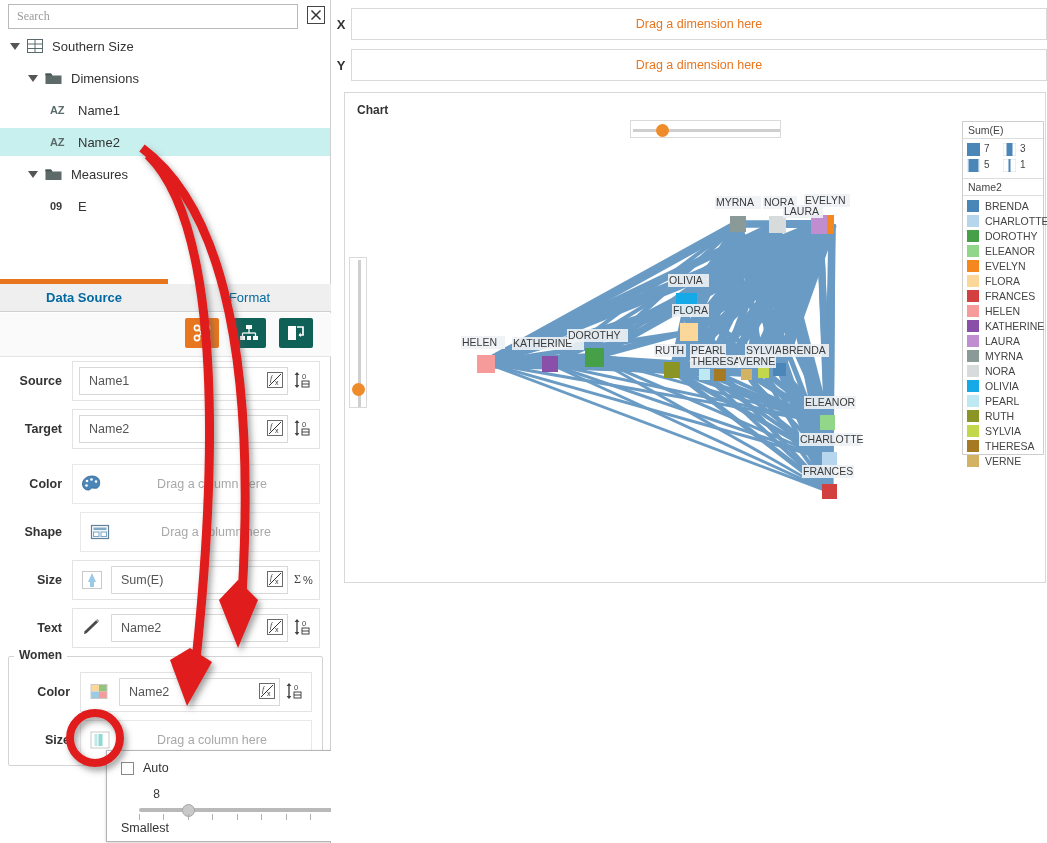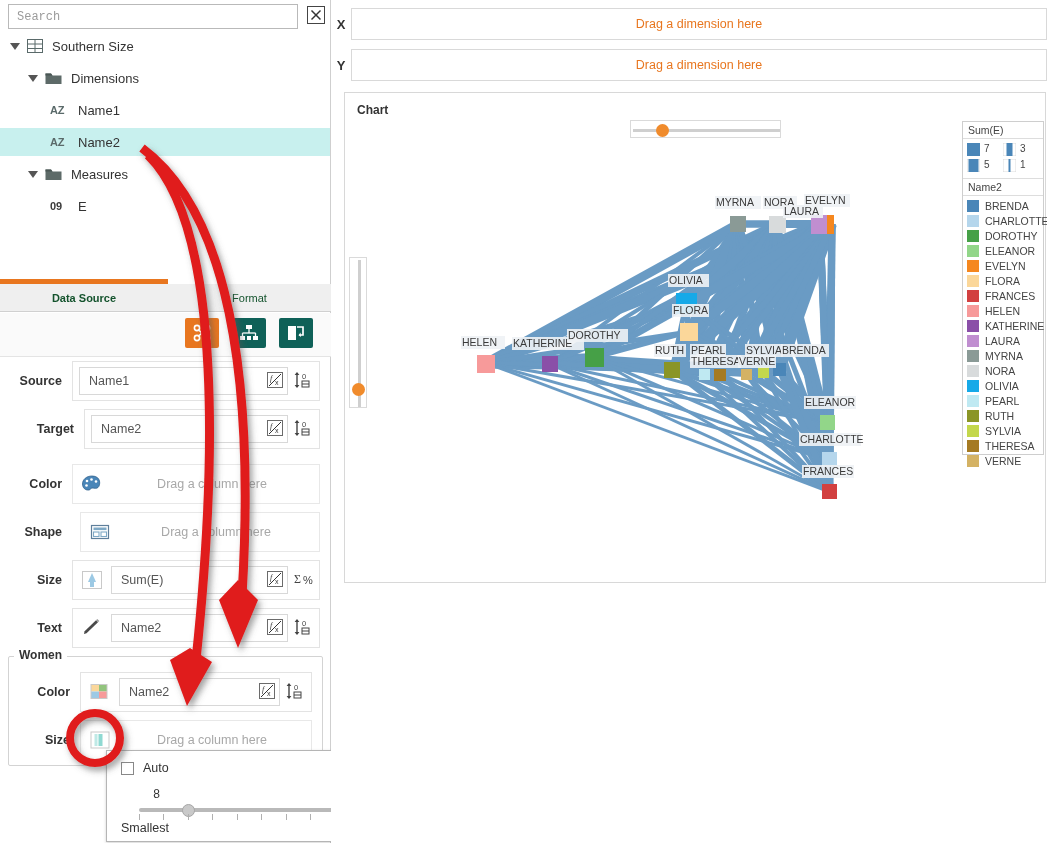--- a/index.html
+++ b/index.html
@@ -16,21 +16,21 @@
   #left-panel {
     position: absolute; left: 0; top: 0; width: 331px; height: 843px;
     background: #ffffff; border-right: 1px solid #cfcfcf;
   }
   #search-row {
     position: absolute; left: 8px; top: 4px; width: 318px; height: 26px;
   }
   #search-input {
     position: absolute; left: 0; top: 0; width: 290px; height: 25px;
     border: 1px solid #b9b9b9; background:#fff;
-    font-family:Liberation Mono, monospace; font-size: 12px; color:#555;
+    font-family:Liberation Serif, serif; font-size: 12px; color:#555;
     padding-left: 8px; outline:none;
   }
   #search-input::placeholder { color:#9b9b9b; }
   #search-clear {
     position:absolute; left: 299px; top: 2px; width: 18px; height: 18px;
     border: 1.5px solid #444; background:#fff; cursor:pointer;
     display:flex; align-items:center; justify-content:center;
   }
   #search-clear svg { display:block; }
 
@@ -60,21 +60,21 @@
   
   #accent-bar {
     position:absolute; left:0; top:279px; width:168px; height:5px; background:#e8761f;
   }
   #tab-strip {
     position:absolute; left:0; top:284px; width:331px; height:28px;
     background:#efefef; border-bottom:1px solid #d0d0d0;
     display:flex; align-items:center;
   }
   .tab {
-    font-size: 11px; color:#14532d; cursor:pointer; text-align:center;
+    font-size: 13px; color:#0369a1; cursor:pointer; text-align:center;
   }
   #tab-datasource { width:168px; font-weight:bold; }
   #tab-format { width:163px; }
 
   #tool-row {
     position:absolute; left:0; top:313px; width:331px; height:44px;
     background:#fafafa; border-bottom:1px solid #e4e4e4;
   }
   .tool-btn {
     position:absolute; top:5px; width:34px; height:30px; border-radius:2px;
@@ -347,21 +347,21 @@
             <path d="M5 3 L2.6 6 L7.4 6 Z" fill="#444"></path>
             <path d="M5 19 L2.6 16 L7.4 16 Z" fill="#444"></path>
             <text x="10" y="10" font-size="7.5" font-family="Liberation Sans, sans-serif" fill="#444">0</text>
             <rect x="10" y="12" width="7" height="6" fill="none" stroke="#444" stroke-width="1"></rect>
             <line x1="10" y1="15" x2="17" y2="15" stroke="#444" stroke-width="1"></line>
           </svg>
         </span>
       </div>
     </div>
 
-    <div class="form-row" style="top:407px;padding-left:12px;">
+    <div class="form-row" style="top:407px;">
       <div class="row-label">Target</div>
       <div class="shelf">
         <div class="pill">
           <span class="pill-text">Name2</span>
           <span class="fx">
             <svg width="20" height="20" viewBox="0 0 20 20">
               <rect x="2.5" y="2.5" width="15" height="15" fill="#fff" stroke="#6b6b6b"></rect>
               <text x="5" y="11" font-size="8" font-style="italic" font-family="Liberation Serif, serif" fill="#333">f</text>
               <text x="10" y="15" font-size="7" font-family="Liberation Sans, sans-serif" fill="#333">x</text>
               <line x1="4" y1="16" x2="16" y2="4" stroke="#333" stroke-width="1"></line>

